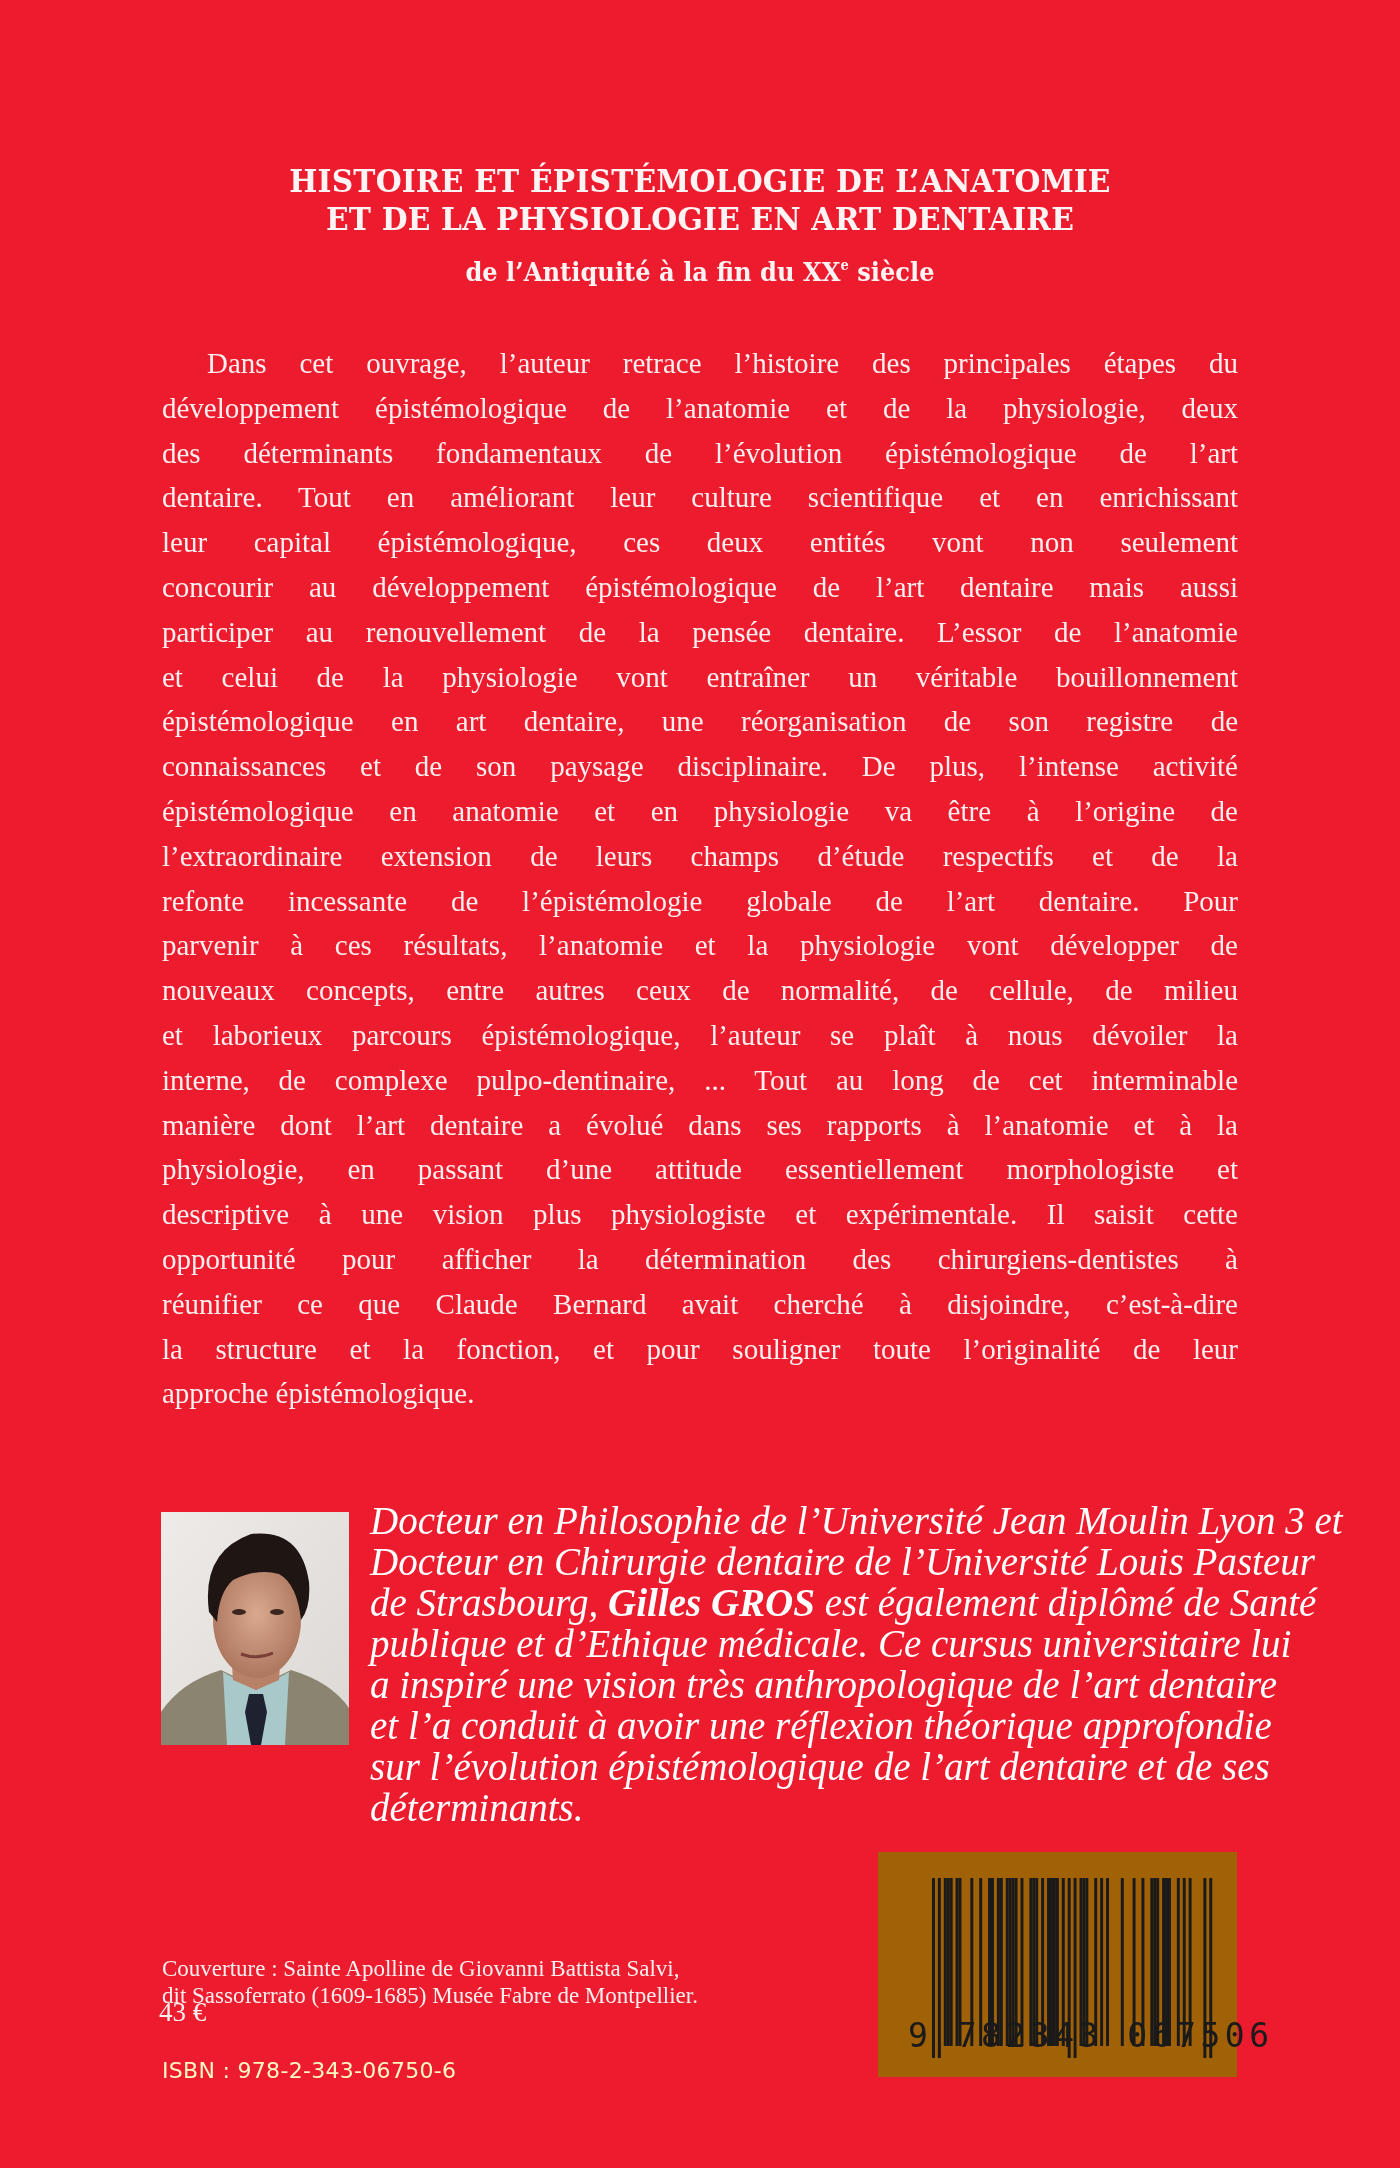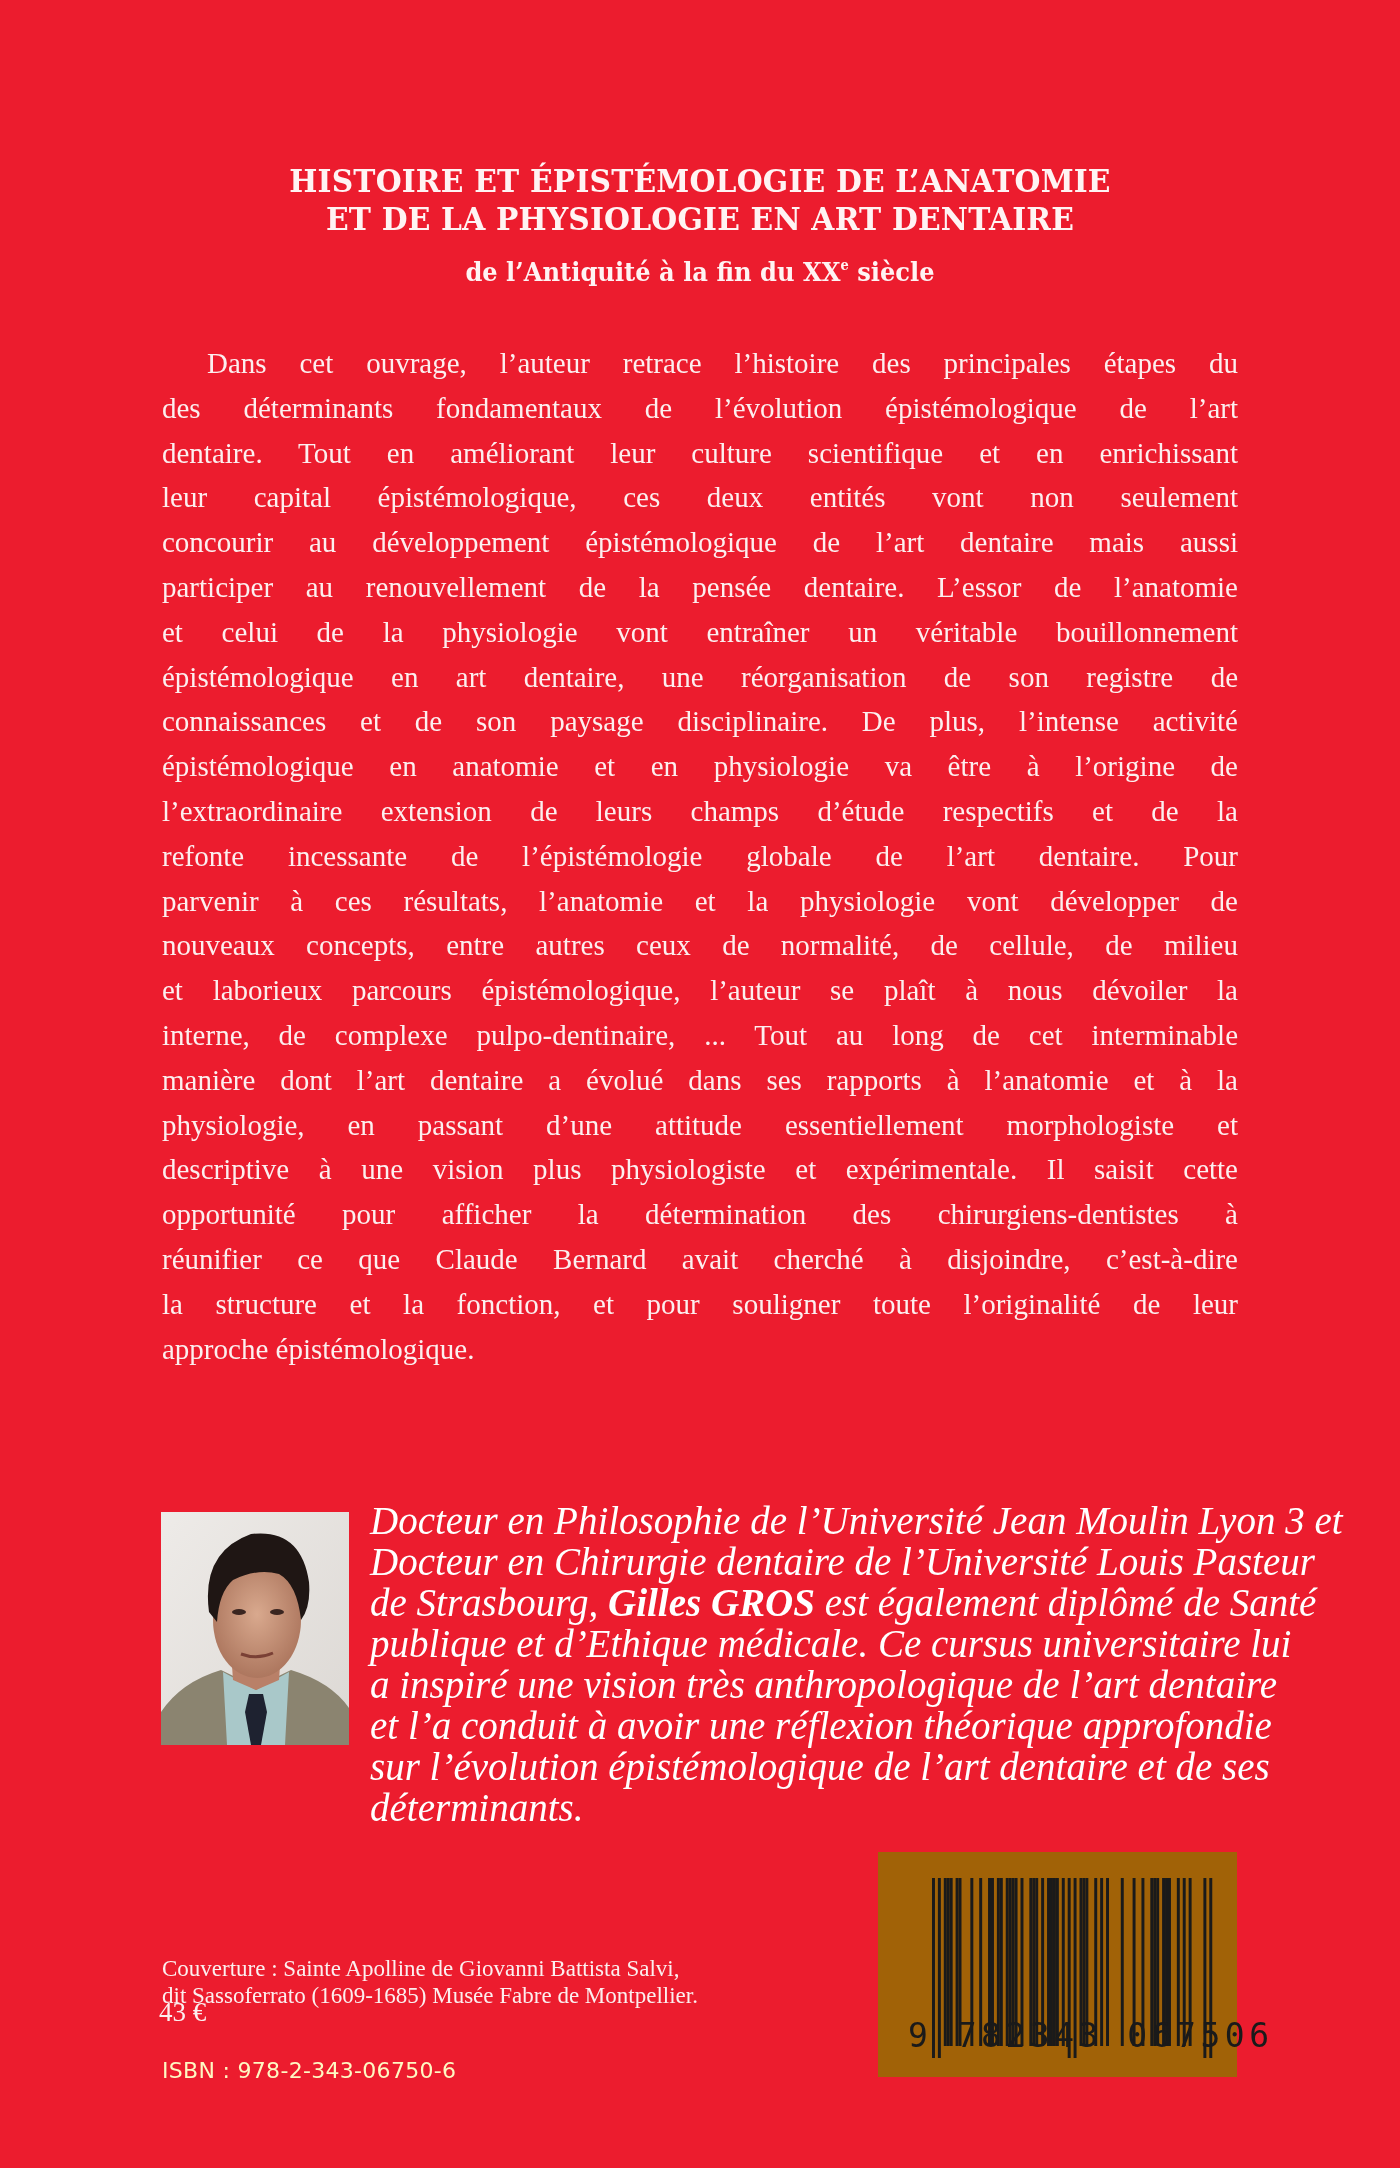--- a/index.html
+++ b/index.html
@@ -81,20 +81,21 @@
 <body>
 
 <div class="title-block">
   <div class="title-line">HISTOIRE ET ÉPISTÉMOLOGIE DE L’ANATOMIE</div>
   <div class="title-line">ET DE LA PHYSIOLOGIE EN ART DENTAIRE</div>
   <div class="subtitle"><span>de l’Antiquité à la fin du XX</span><sup>e</sup><span> siècle</span></div>
 </div>
 
 <div class="body-text">
   <span class="body-line first">Dans cet ouvrage, l’auteur retrace l’histoire des principales étapes du</span>
+  <span class="body-line">développement épistémologique de l’anatomie et de la physiologie, deux</span>
   <span class="body-line">des déterminants fondamentaux de l’évolution épistémologique de l’art</span>
   <span class="body-line">dentaire. Tout en améliorant leur culture scientifique et en enrichissant</span>
   <span class="body-line">leur capital épistémologique, ces deux entités vont non seulement</span>
   <span class="body-line">concourir au développement épistémologique de l’art dentaire mais aussi</span>
   <span class="body-line">participer au renouvellement de la pensée dentaire. L’essor de l’anatomie</span>
   <span class="body-line">et celui de la physiologie vont entraîner un véritable bouillonnement</span>
   <span class="body-line">épistémologique en art dentaire, une réorganisation de son registre de</span>
   <span class="body-line">connaissances et de son paysage disciplinaire. De plus, l’intense activité</span>
   <span class="body-line">épistémologique en anatomie et en physiologie va être à l’origine de</span>
   <span class="body-line">l’extraordinaire extension de leurs champs d’étude respectifs et de la</span>

